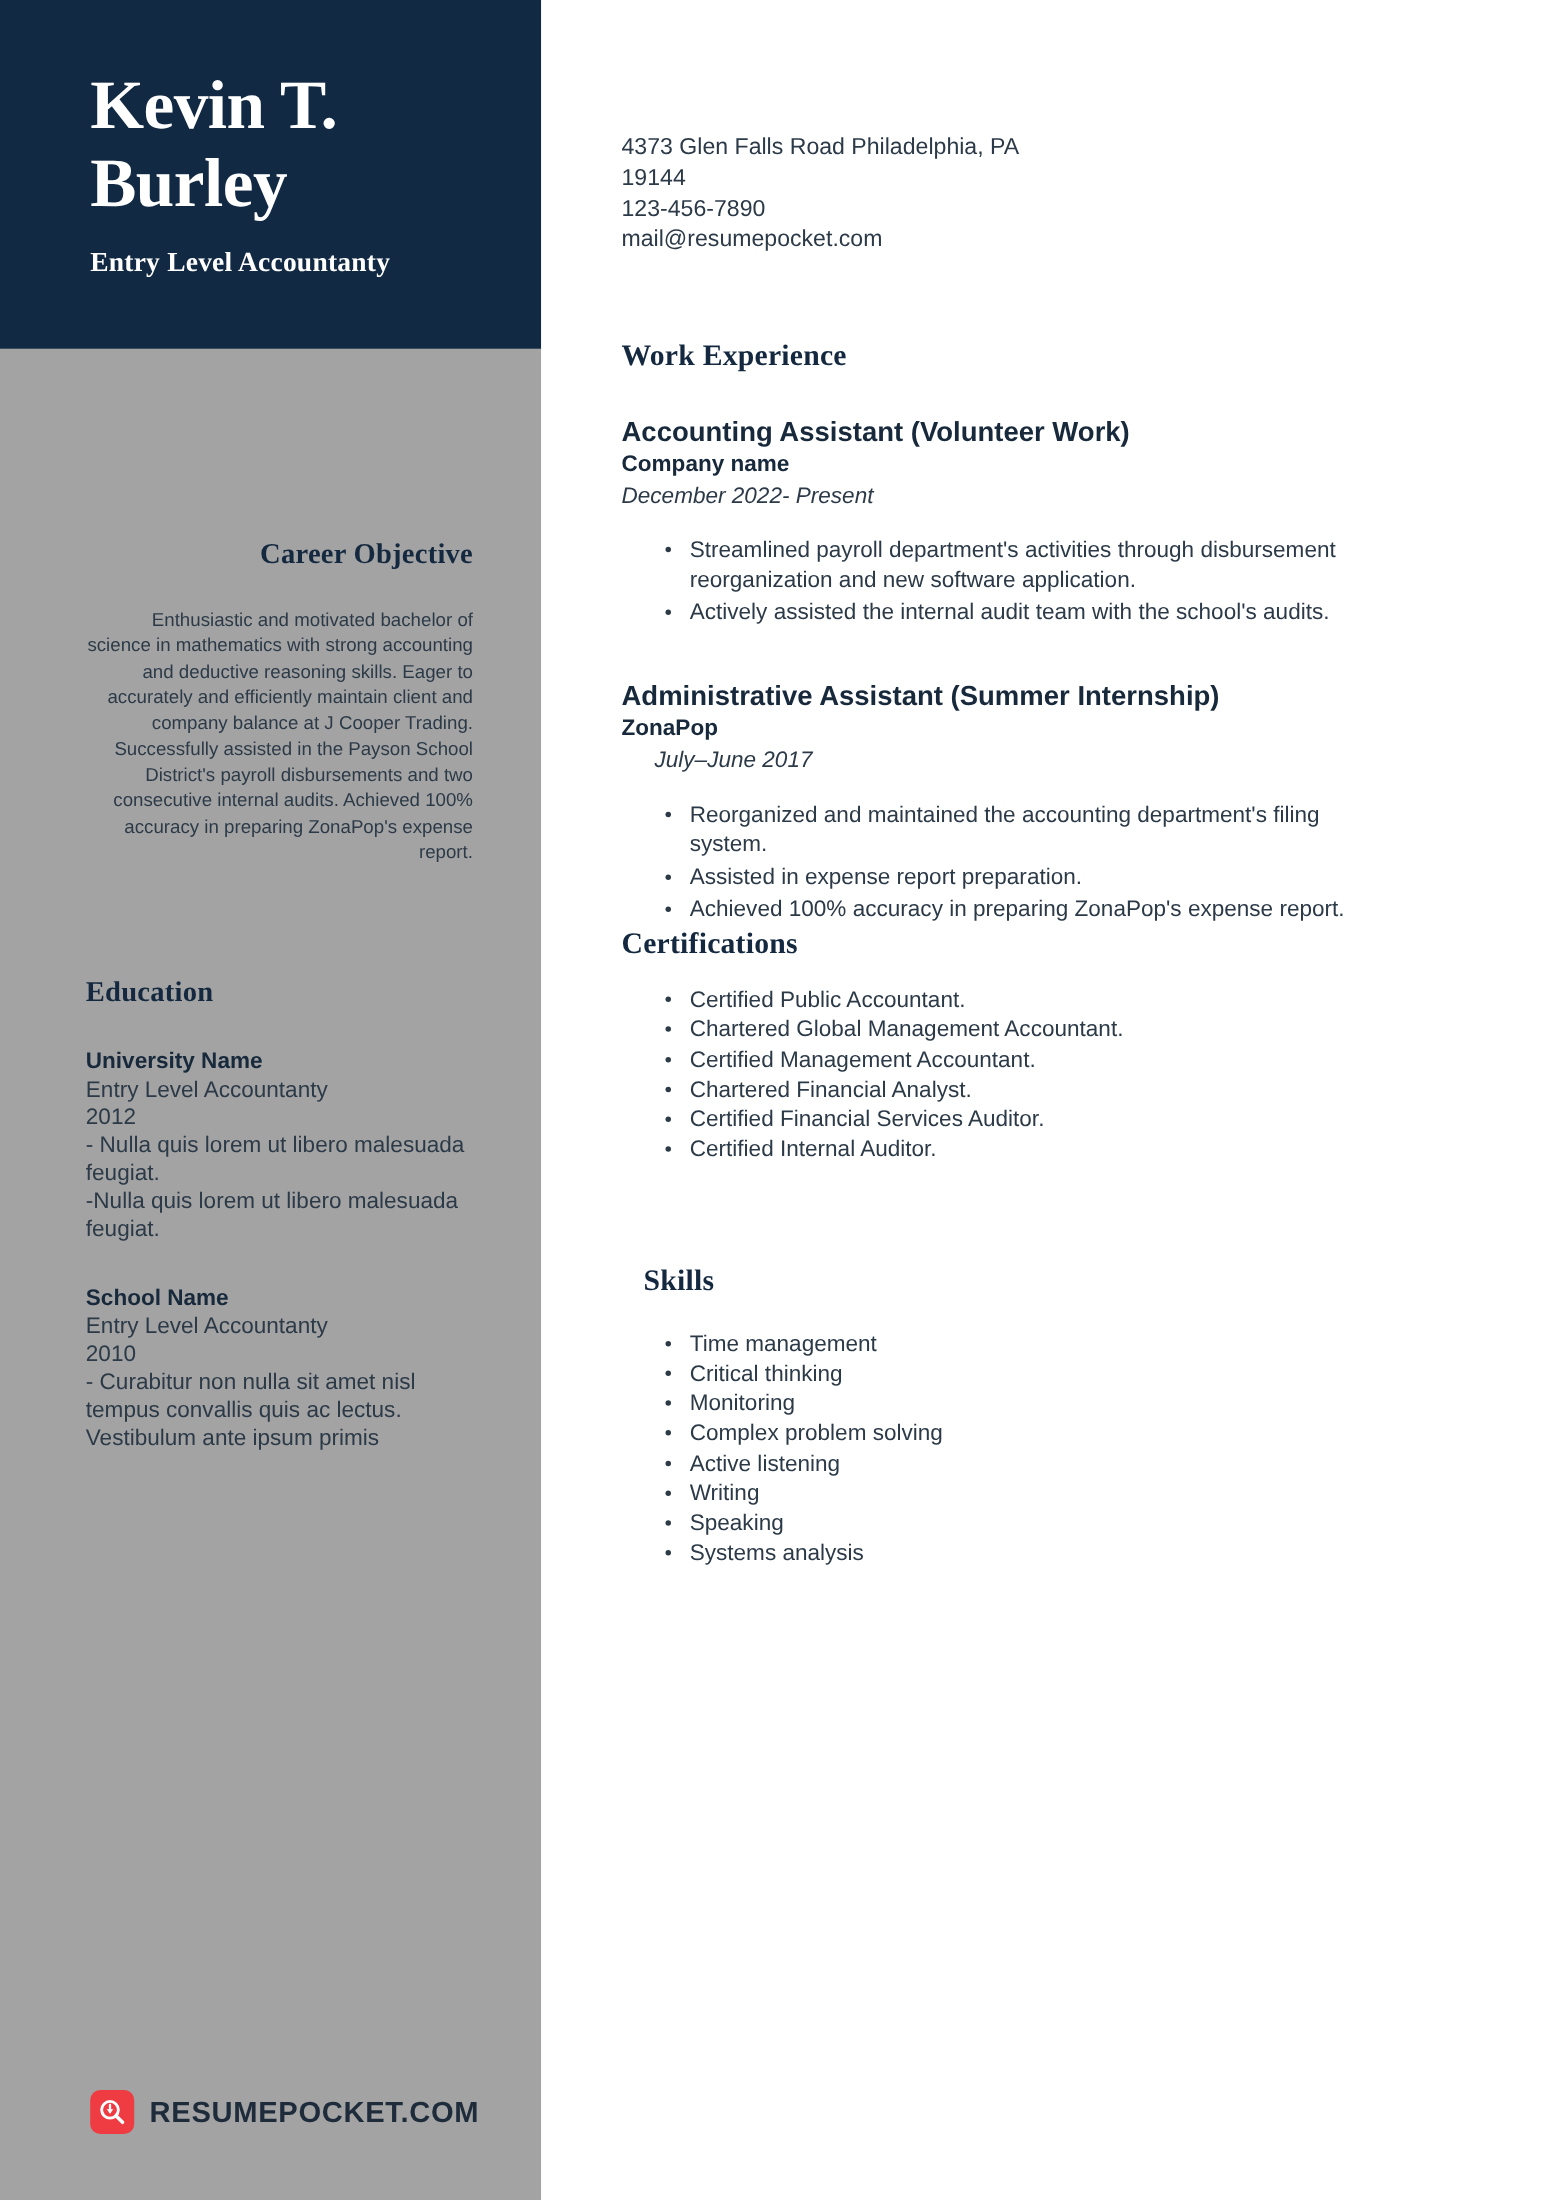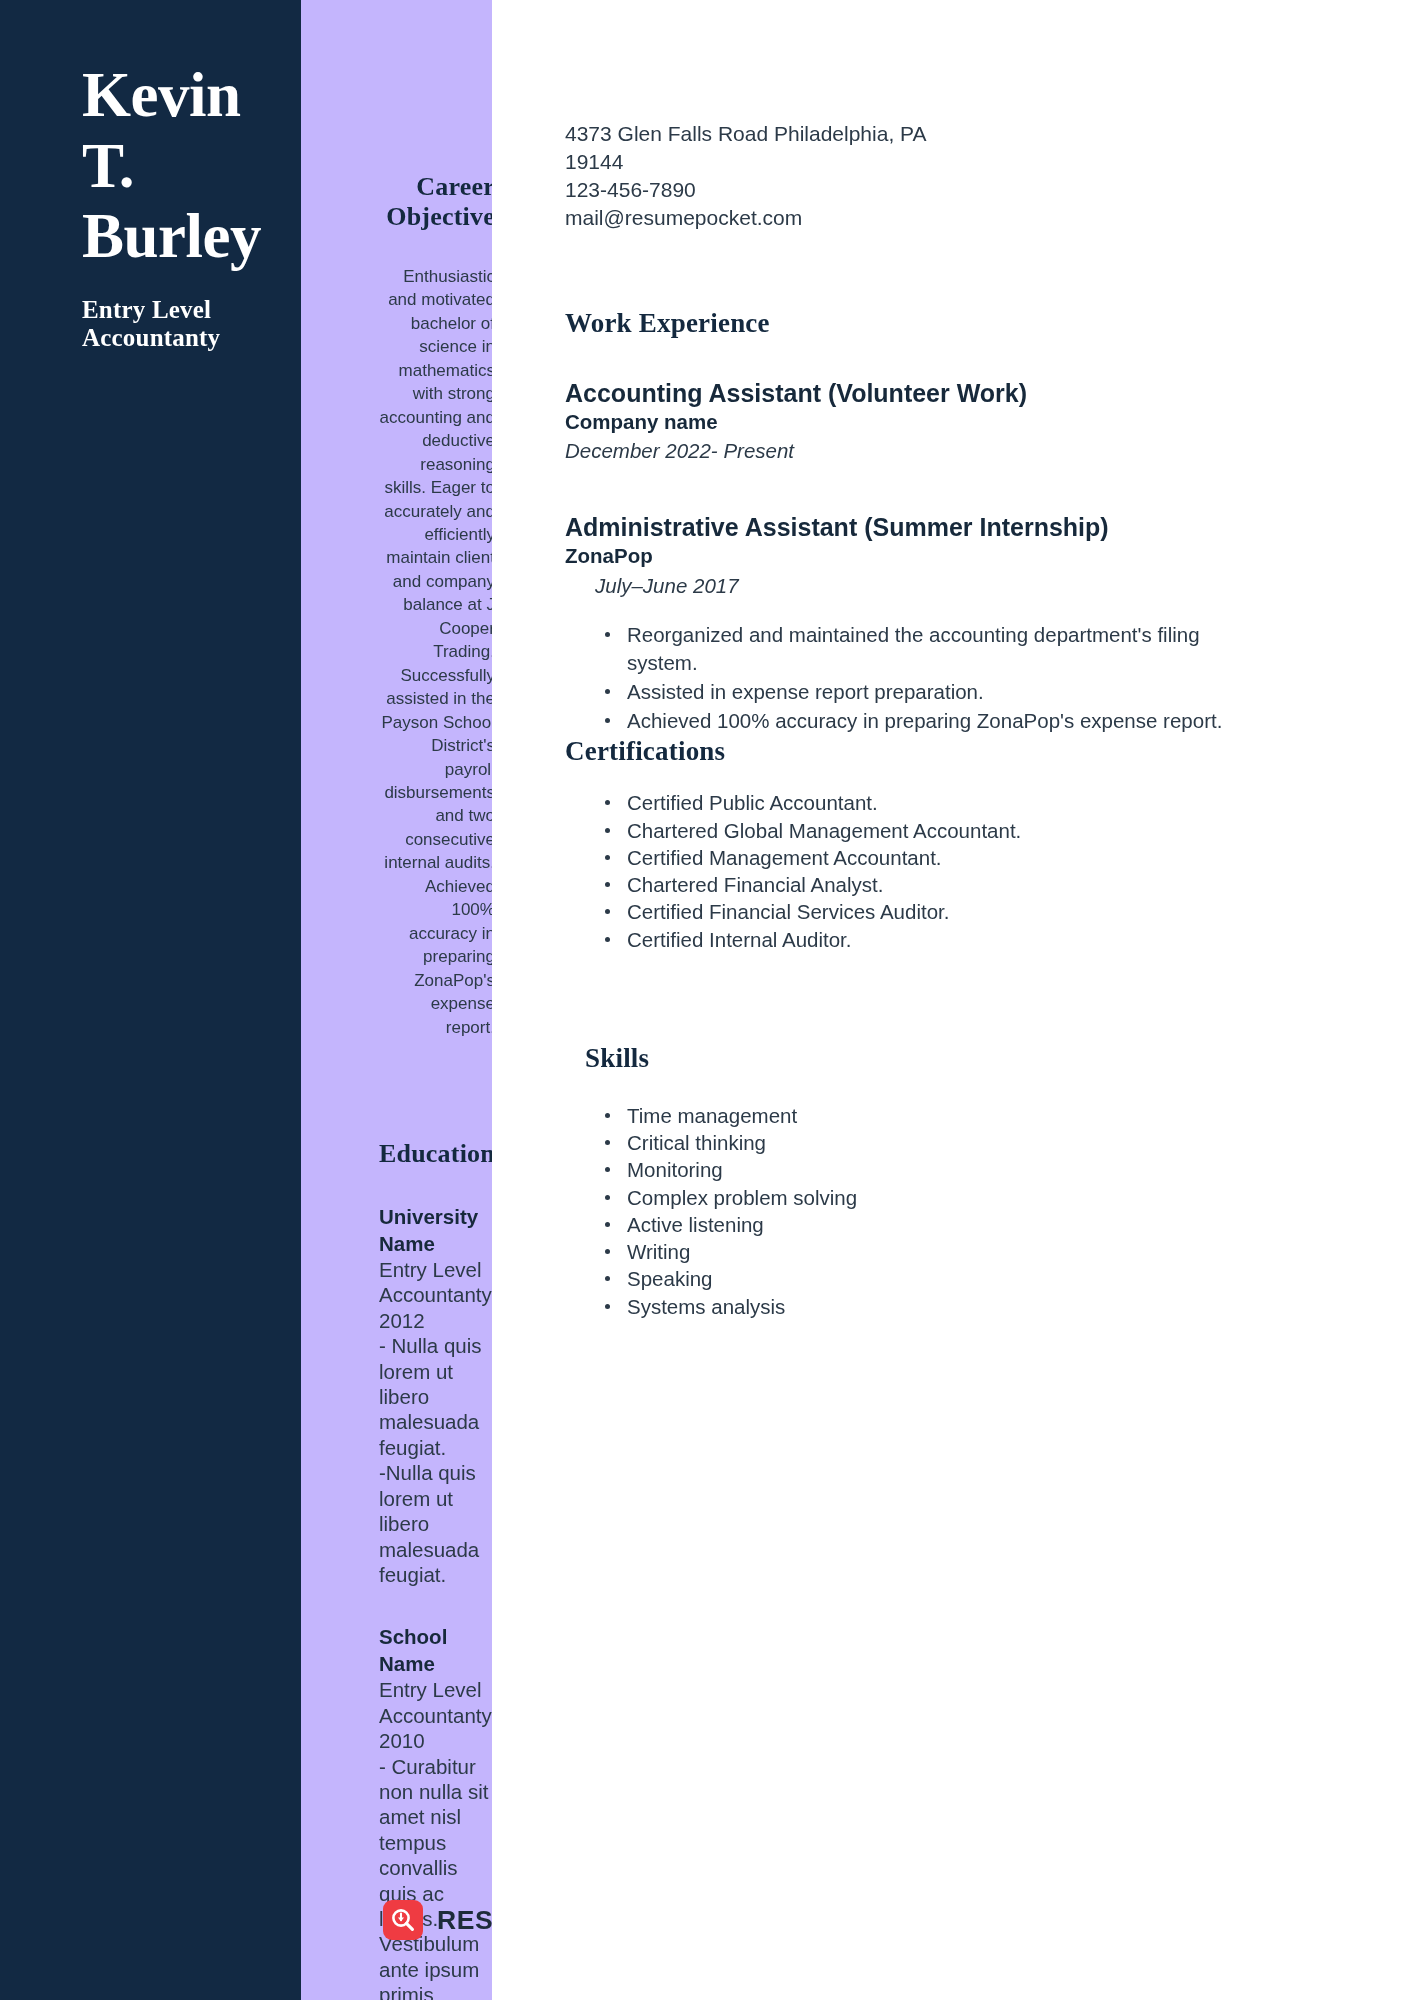--- a/index.html
+++ b/index.html
@@ -17,24 +17,24 @@
     height: 2000px;
     display: flex;
     background: #ffffff;
     overflow: hidden;
   }
 
   
   .left-col {
     width: 492px;
     flex: 0 0 492px;
-    background: #c4b5fd;
+    background: #a3a3a3;
     position: relative;
     display: flex;
-    flex-direction: row;
+    flex-direction: column;
   }
 
   .header-block {
     background: #122943;
     padding: 60px 40px 40px 82px;
     min-height: 317px;
   }
 
   .full-name {
     font-family: "Liberation Serif", serif;
@@ -279,20 +279,24 @@
       <div class="contact-line">mail@resumepocket.com</div>
     </div>
 
     <div id="work-experience-section">
       <div class="sec-heading">Work Experience</div>
 
       <div class="job-entry">
         <div class="job-role">Accounting Assistant (Volunteer Work)</div>
         <div class="job-company">Company name</div>
         <div class="job-dates">December 2022- Present</div>
+        <ul class="bullets">
+          <li>Streamlined payroll department's activities through disbursement reorganization and new software application.</li>
+          <li>Actively assisted the internal audit team with the school's audits.</li>
+        </ul>
       </div>
 
       <div class="job-entry second">
         <div class="job-role">Administrative Assistant (Summer Internship)</div>
         <div class="job-company">ZonaPop</div>
         <div class="job-dates indented">July–June 2017</div>
         <ul class="bullets">
           <li>Reorganized and maintained the accounting department's filing system.</li>
           <li>Assisted in expense report preparation.</li>
           <li>Achieved 100% accuracy in preparing ZonaPop's expense report.</li>

